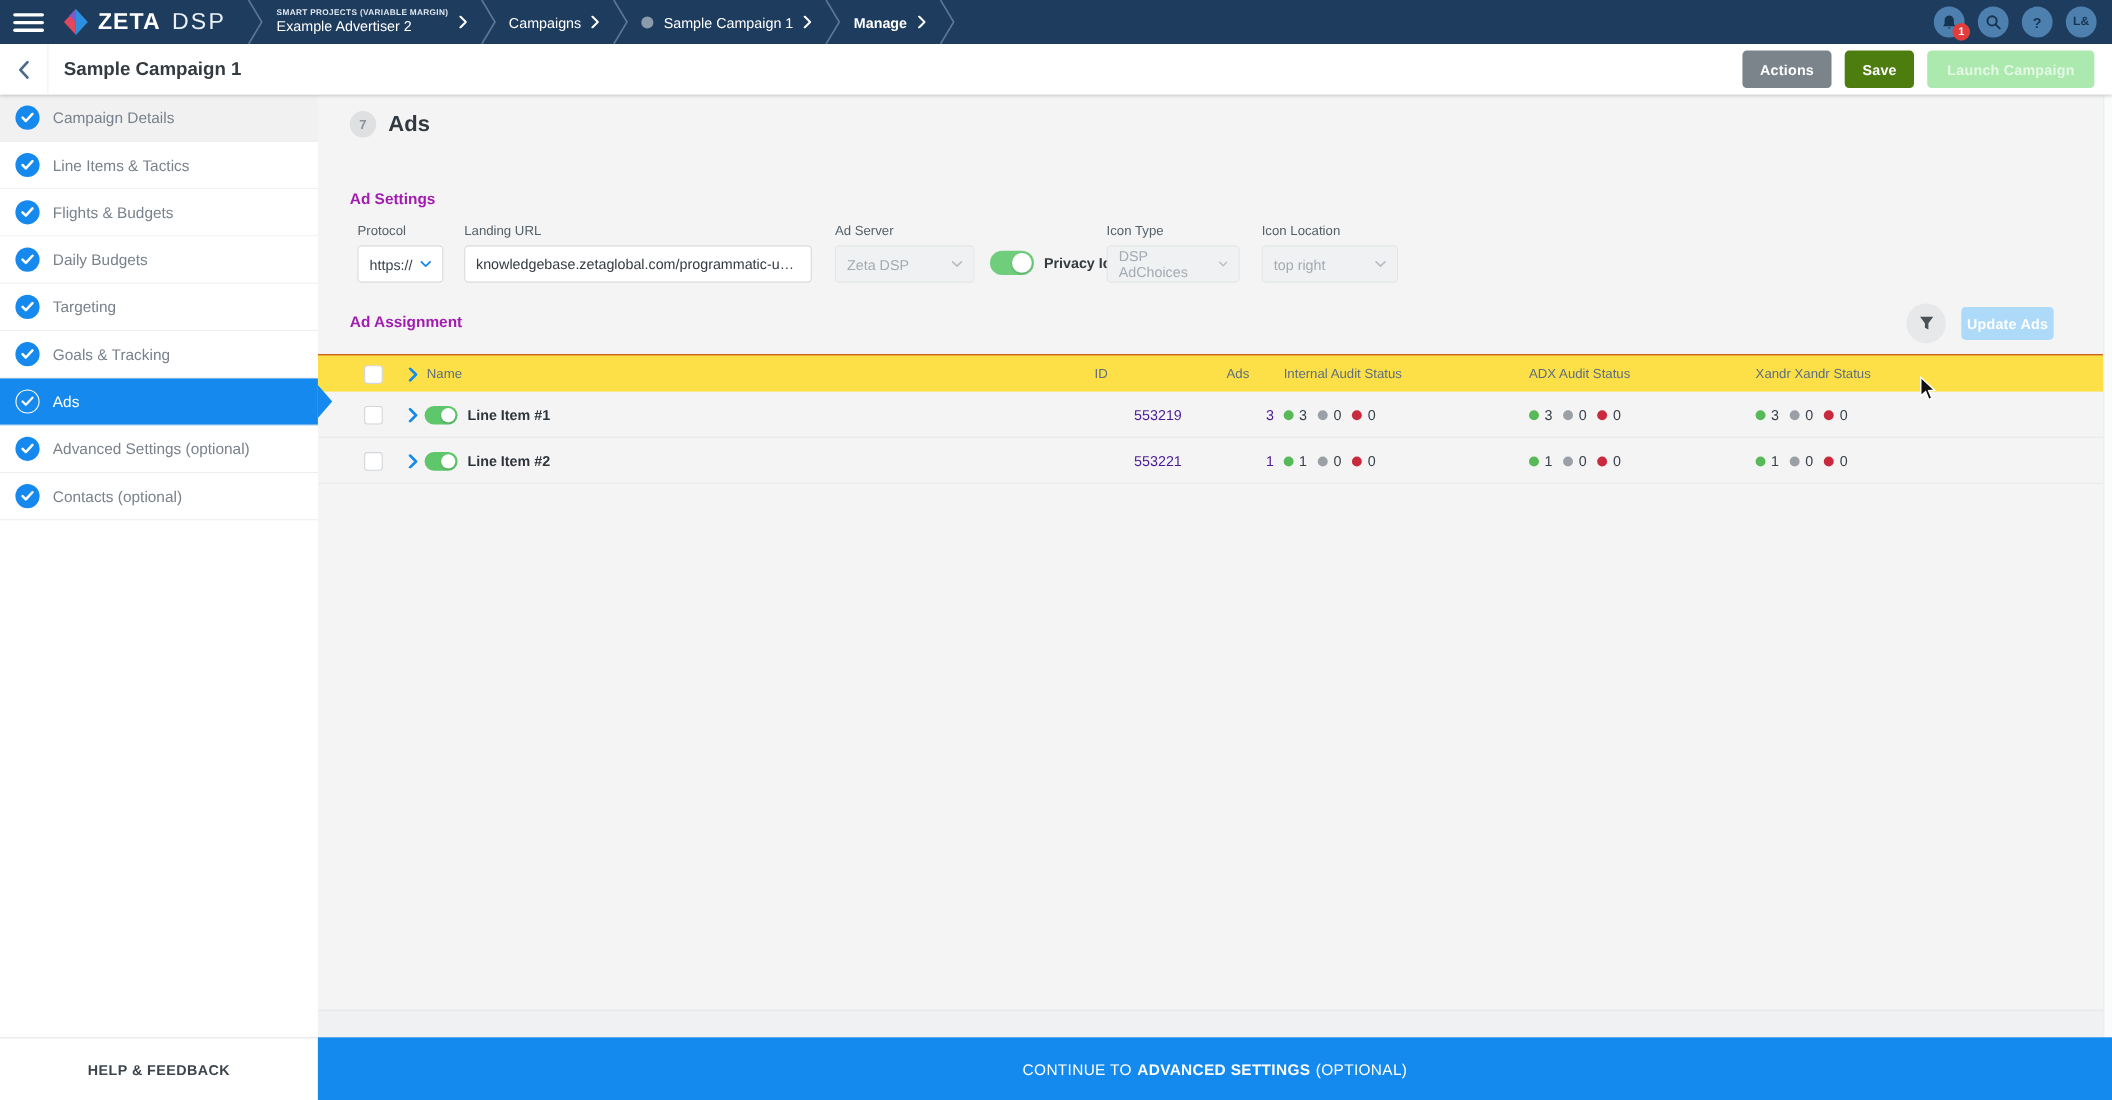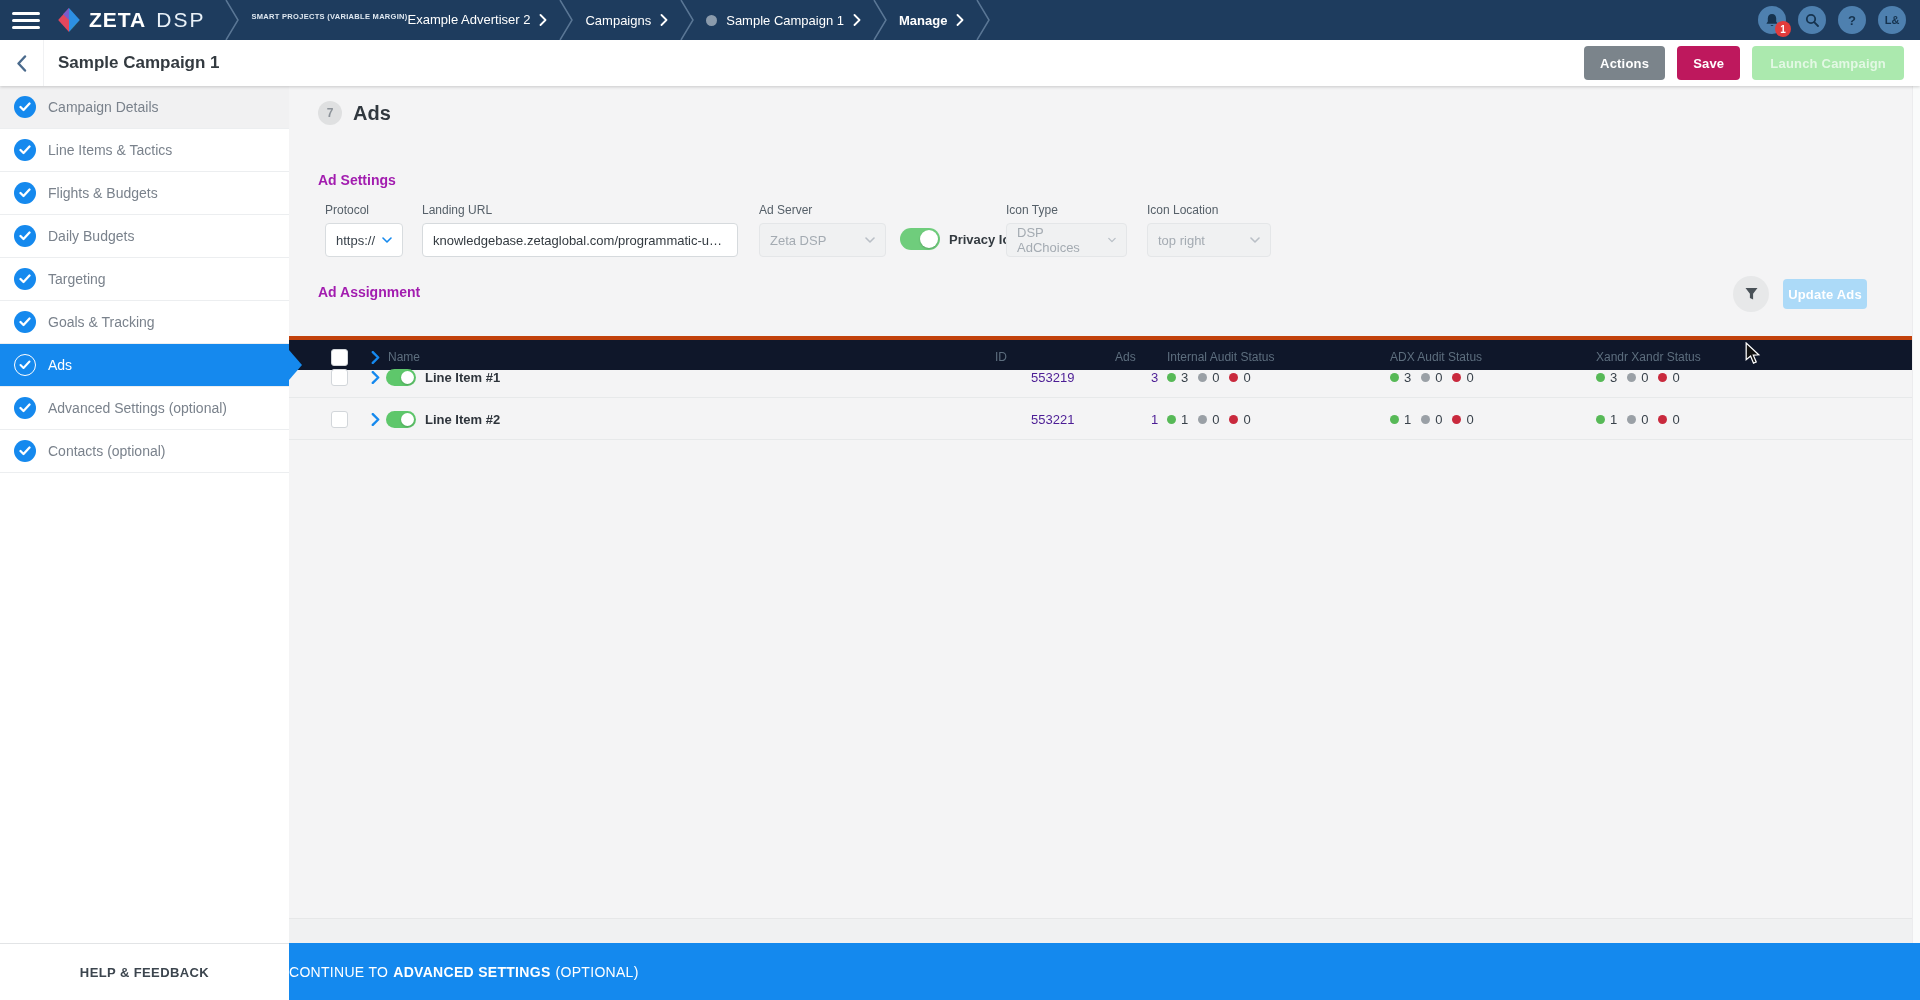--- a/index.html
+++ b/index.html
@@ -11,21 +11,21 @@
   .navbar { position:absolute; left:0; top:0; width:1920px; height:40px;
             background:#1e3c5e; display:flex; align-items:center; color:#fff; z-index:30; }
   .hamburger { width:28px; margin-left:12px; cursor:pointer; }
   .hamburger span { display:block; height:3px; background:#fff; border-radius:2px; margin:4px 0; }
   .brand { display:flex; align-items:center; margin-left:16px; }
   .brand-zeta { font-size:21px; font-weight:bold; letter-spacing:1px; margin-left:7px; }
   .brand-dsp  { font-size:21px; font-weight:300; letter-spacing:2px; margin-left:10px; color:#e9f1f8; }
   .crumb-sep { height:40px; margin:0 6px; flex:0 0 auto; }
   .crumbs { display:flex; align-items:center; height:40px; margin-left:14px; }
   .crumb { display:flex; align-items:center; white-space:nowrap; padding:0 6px; }
-  .crumb .two-line { display:flex; flex-direction:row; line-height:1.15; }
+  .crumb .two-line { display:flex; flex-direction:column; line-height:1.15; }
   .crumb .eyebrow { font-size:7.5px; letter-spacing:.3px; color:#dfe8f1; font-weight:bold; }
   .crumb .lbl { font-size:13px; color:#fff; }
   .crumb .lbl.b { font-weight:bold; }
   .crumb .gt { margin-left:9px; display:flex; align-items:center; }
   .crumb .dot-mark { width:11px; height:11px; border-radius:50%; background:#8b9bac; margin-right:9px; }
   .nav-icons { margin-left:auto; margin-right:14px; display:flex; align-items:center; gap:12px; }
   .nav-circle { position:relative; width:28px; height:28px; border-radius:50%; background:#4e80af;
                 display:flex; align-items:center; justify-content:center; cursor:pointer;
                 color:#16334f; font-size:13px; font-weight:bold; }
   .nav-badge { position:absolute; right:-5px; bottom:-3px; width:16px; height:16px; border-radius:50%;
@@ -35,21 +35,21 @@
   
   .subheader { position:absolute; left:0; top:40px; width:1920px; height:46px; background:#fff;
                box-shadow:0 1px 3px rgba(0,0,0,.18); display:flex; align-items:center; z-index:20; }
   .back-btn { width:44px; height:46px; display:flex; align-items:center; justify-content:center;
               cursor:pointer; border-right:1px solid #f0f1f3; }
   .campaign-title { font-size:17px; font-weight:bold; color:#333a40; margin-left:14px; }
   .subheader-actions { margin-left:auto; margin-right:16px; display:flex; gap:12px; }
   .btn { border:none; border-radius:4px; height:34px; font-family:"Liberation Sans",sans-serif;
          font-size:13px; font-weight:bold; color:#fff; cursor:pointer; letter-spacing:.2px; }
   .btn-actions { background:#7b848b; padding:0 16px; }
-  .btn-save { background:#be185d; padding:0 16px; }
+  .btn-save { background:#4d7c0f; padding:0 16px; }
   .btn-launch { background:#abe9ae; color:#e3f8e4; padding:0 18px; }
 
   
   .sidebar { position:absolute; left:0; top:86px; width:289px; bottom:57px; background:#fff; z-index:10; }
   .side-item { position:relative; height:43px; display:flex; align-items:center; gap:12px;
                padding-left:14px; border-bottom:1px solid #eceef0; cursor:pointer;
                font-size:14px; color:#7a828c; background:#fff; }
   .side-item.hovered { background:#f1f1f2; }
   .side-item.active { background:#1589ee; color:#fff; }
   .side-item.active::after { content:""; position:absolute; right:-13px; top:50%;
@@ -58,21 +58,21 @@
                border-left:13px solid #1589ee; }
   .check-circle { width:22px; height:22px; border-radius:50%; background:#1589ee; flex:0 0 auto;
                   display:flex; align-items:center; justify-content:center; }
   .side-item.active .check-circle { background:transparent; border:1.5px solid #fff; }
   .help-panel { position:absolute; left:0; bottom:0; width:289px; height:57px; background:#fff;
                 border-top:1px solid #e2e4e6; display:flex; align-items:center; justify-content:center;
                 font-size:13px; font-weight:bold; letter-spacing:.4px; color:#3c454e; cursor:pointer; z-index:12;margin-top:12px; }
 
   
   .footer-bar { position:absolute; left:289px; right:0; bottom:0; height:57px; background:#1489ee;
-                display:flex; align-items:center; color:#fff;
+                display:flex; align-items:center; justify-content:center; color:#fff;
                 font-size:14px; letter-spacing:.3px; cursor:pointer; z-index:12; }
   .footer-bar b { font-weight:bold; margin:0 5px; }
 
   
   .content { position:absolute; left:289px; top:86px; right:0; bottom:57px; background:#f4f4f5; }
   .scroll-gutter { position:absolute; right:0; top:0; bottom:0; width:8px; background:#fafbfb;
                    border-left:1px solid #ececee; }
   .page-head { position:absolute; left:29px; top:15px; display:flex; align-items:center; gap:11px; }
   .step-circle { width:24px; height:24px; border-radius:50%; background:#dfe0e1; color:#8c9299;
                  font-size:12px; font-weight:bold; display:flex; align-items:center; justify-content:center; }
@@ -94,22 +94,22 @@
                    border-radius:50%; background:#fff; box-shadow:0 1px 2px rgba(0,0,0,.2); }
   .toggle.small { width:30px; height:17px; border-radius:9px; background:#5ec76b; }
   .toggle.small::after { width:13px; height:13px; top:2px; right:2px; }
   .toggle-label { font-size:13px; font-weight:bold; color:#333a40; }
 
   .filter-btn { position:absolute; left:1444px; top:190px; width:36px; height:36px; border-radius:50%;
                 background:#e7e8e9; display:flex; align-items:center; justify-content:center; cursor:pointer; }
   .update-btn { position:absolute; left:1494px; top:193px; width:84px; height:30px;
                 background:#acdaf8; }
 
-  .thead { position:absolute; left:0; right:8px; top:236px; height:34px; background:#0f172a;
-           border-top:4px solid #c2410c;margin-top:14px; }
+  .thead { position:absolute; left:0; right:8px; top:236px; height:34px; background:#fde047;
+           border-top:1px solid #c2410c; }
   .thead .hcell { position:absolute; top:0; height:34px; display:flex; align-items:center;
                   font-size:12px; color:#5d6e7e; }
   .trow { position:absolute; left:0; right:8px; height:42px; border-bottom:1px solid #e7e9ea; }
   .trow .cell { position:absolute; top:0; height:42px; display:flex; align-items:center; }
   .row-name { font-size:13px; font-weight:bold; color:#2e343b; }
   .cell-txt { font-size:13px; color:#4c1d95;margin-left:36px; }
   .checkbox { width:17px; height:17px; border:1px solid #d2d6da; border-radius:3px; background:#fff; cursor:pointer; }
   .status { display:flex; align-items:center; }
   .status .dot { width:9px; height:9px; border-radius:50%; margin-right:5px; }
   .status .num { font-size:13px; color:#39424b; margin-right:10px; }

